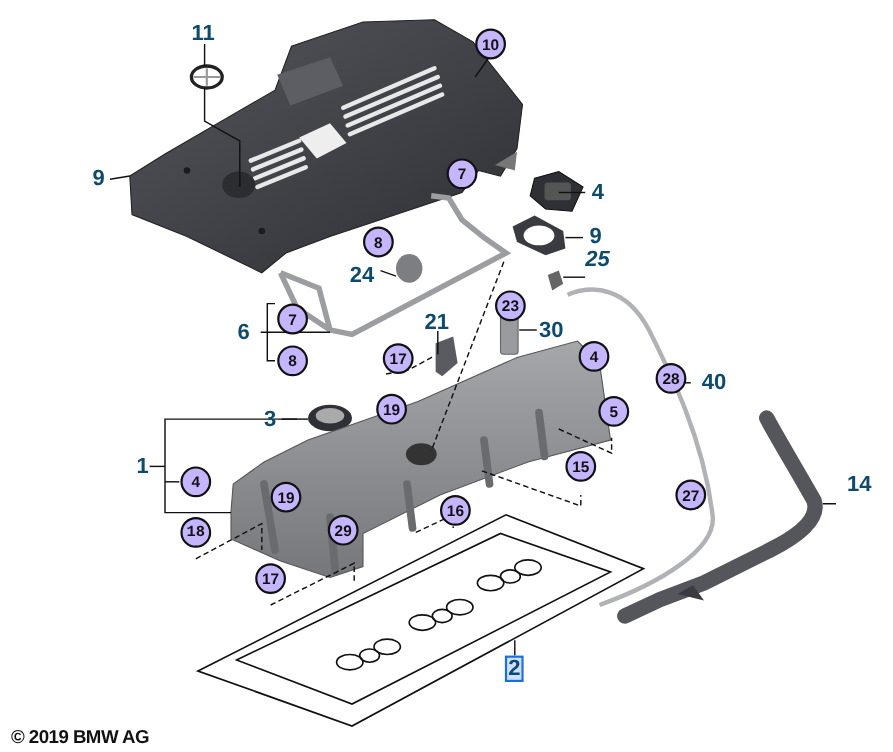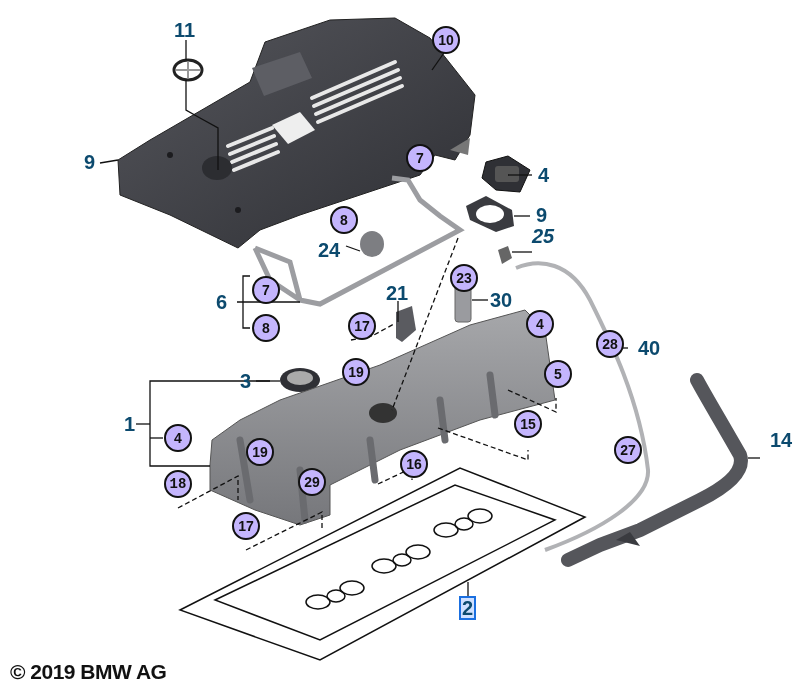--- a/index.html
+++ b/index.html
@@ -5,21 +5,21 @@
   html, body { margin: 0; padding: 0; background: #ffffff; }
   body { width: 812px; height: 684px; position: relative; overflow: hidden;
          font-family: "Liberation Sans", sans-serif; }
   #canvas { position: absolute; left: 0; top: 0; width: 812px; height: 684px; }
   .lbl { position: absolute; font-weight: bold; color: #0c4a6e; font-size: 20px; line-height: 20px;
          font-family: "Liberation Sans", sans-serif; white-space: nowrap; cursor: pointer; }
   .circ { position: absolute; width: 24px; height: 24px; border: 2px solid #111; border-radius: 50%;
           background: #c4b5fd; color: #111; font-size: 14px; font-weight: bold; text-align: center;
           line-height: 24px; font-family: "Liberation Sans", sans-serif; cursor: pointer; }
   .selected { outline: 2px solid #1a6fe0; background: #cfe0ff; padding: 0 1px; }
-  .copyright { position: absolute; left: 10px; top: 660px; font-size: 21px; font-weight: bold;
+  .copyright { position: absolute; left: 10px; top: 660px; font-size: 17px; font-weight: bold;
                color: #111; letter-spacing: -0.5px; font-family: "Liberation Sans", sans-serif; }
 </style>
 </head>
 <body>
 
 <svg id="canvas" viewBox="0 0 812 684" xmlns="http://www.w3.org/2000/svg">
   <defs>
     <linearGradient id="gCover" x1="0" y1="0" x2="1" y2="1">
       <stop offset="0" stop-color="#55565c"></stop>
       <stop offset="1" stop-color="#2e2f34"></stop>

